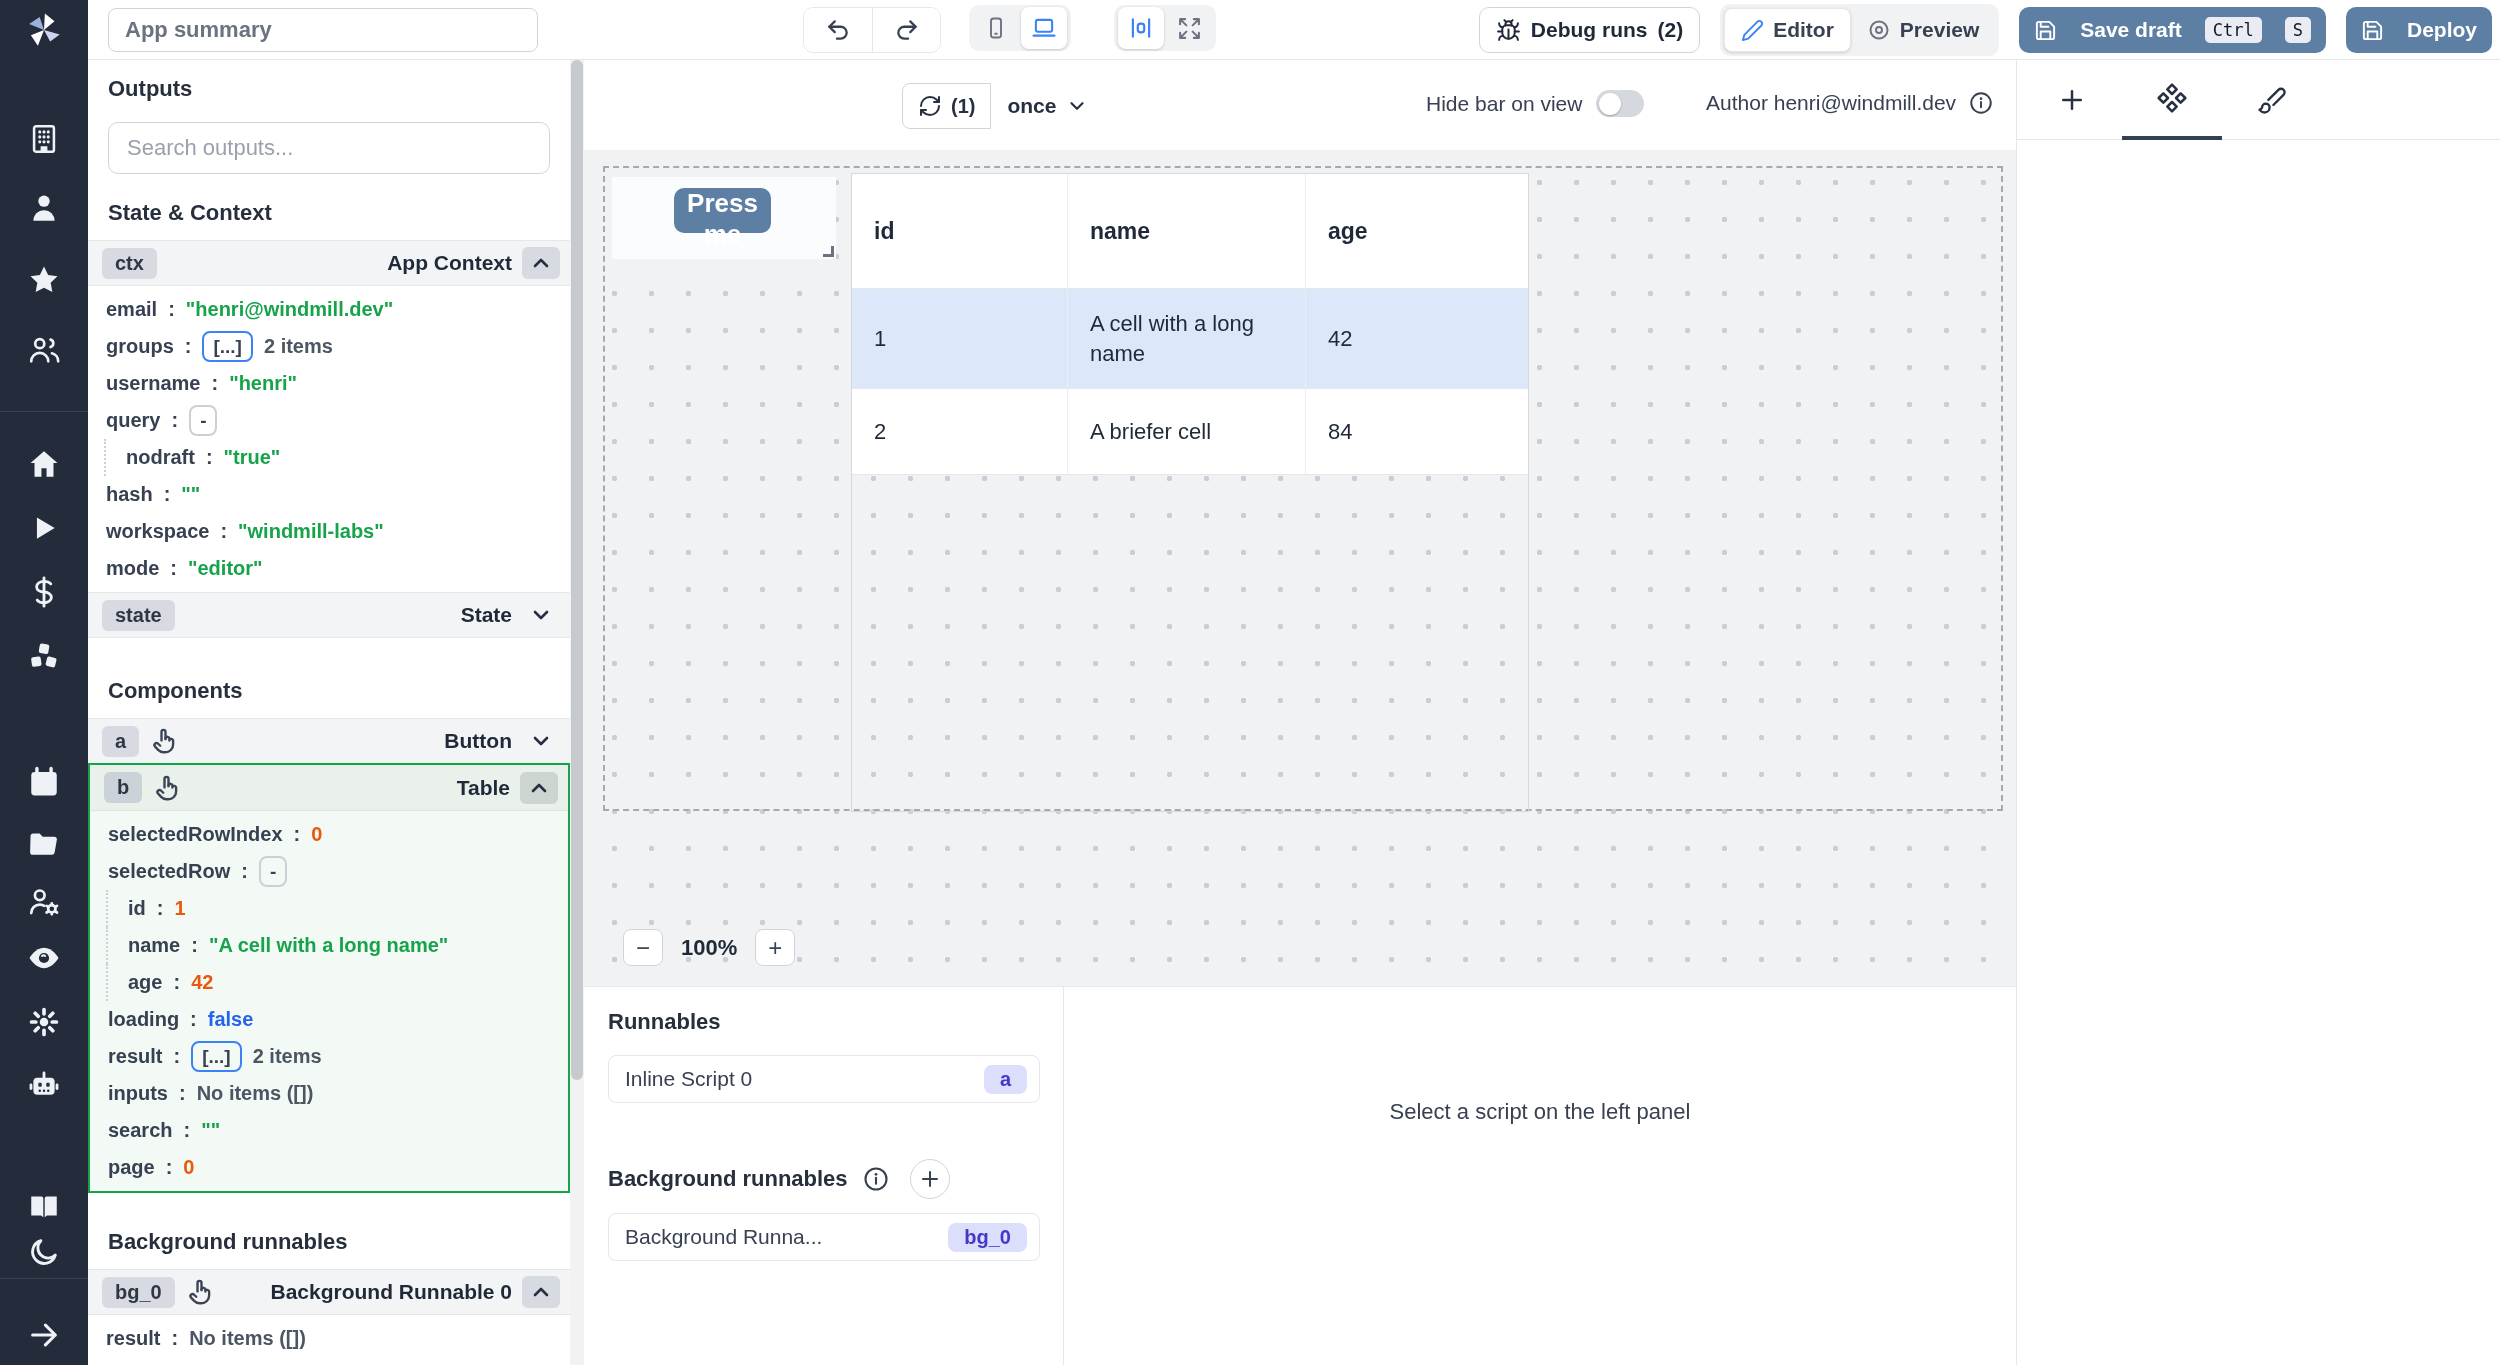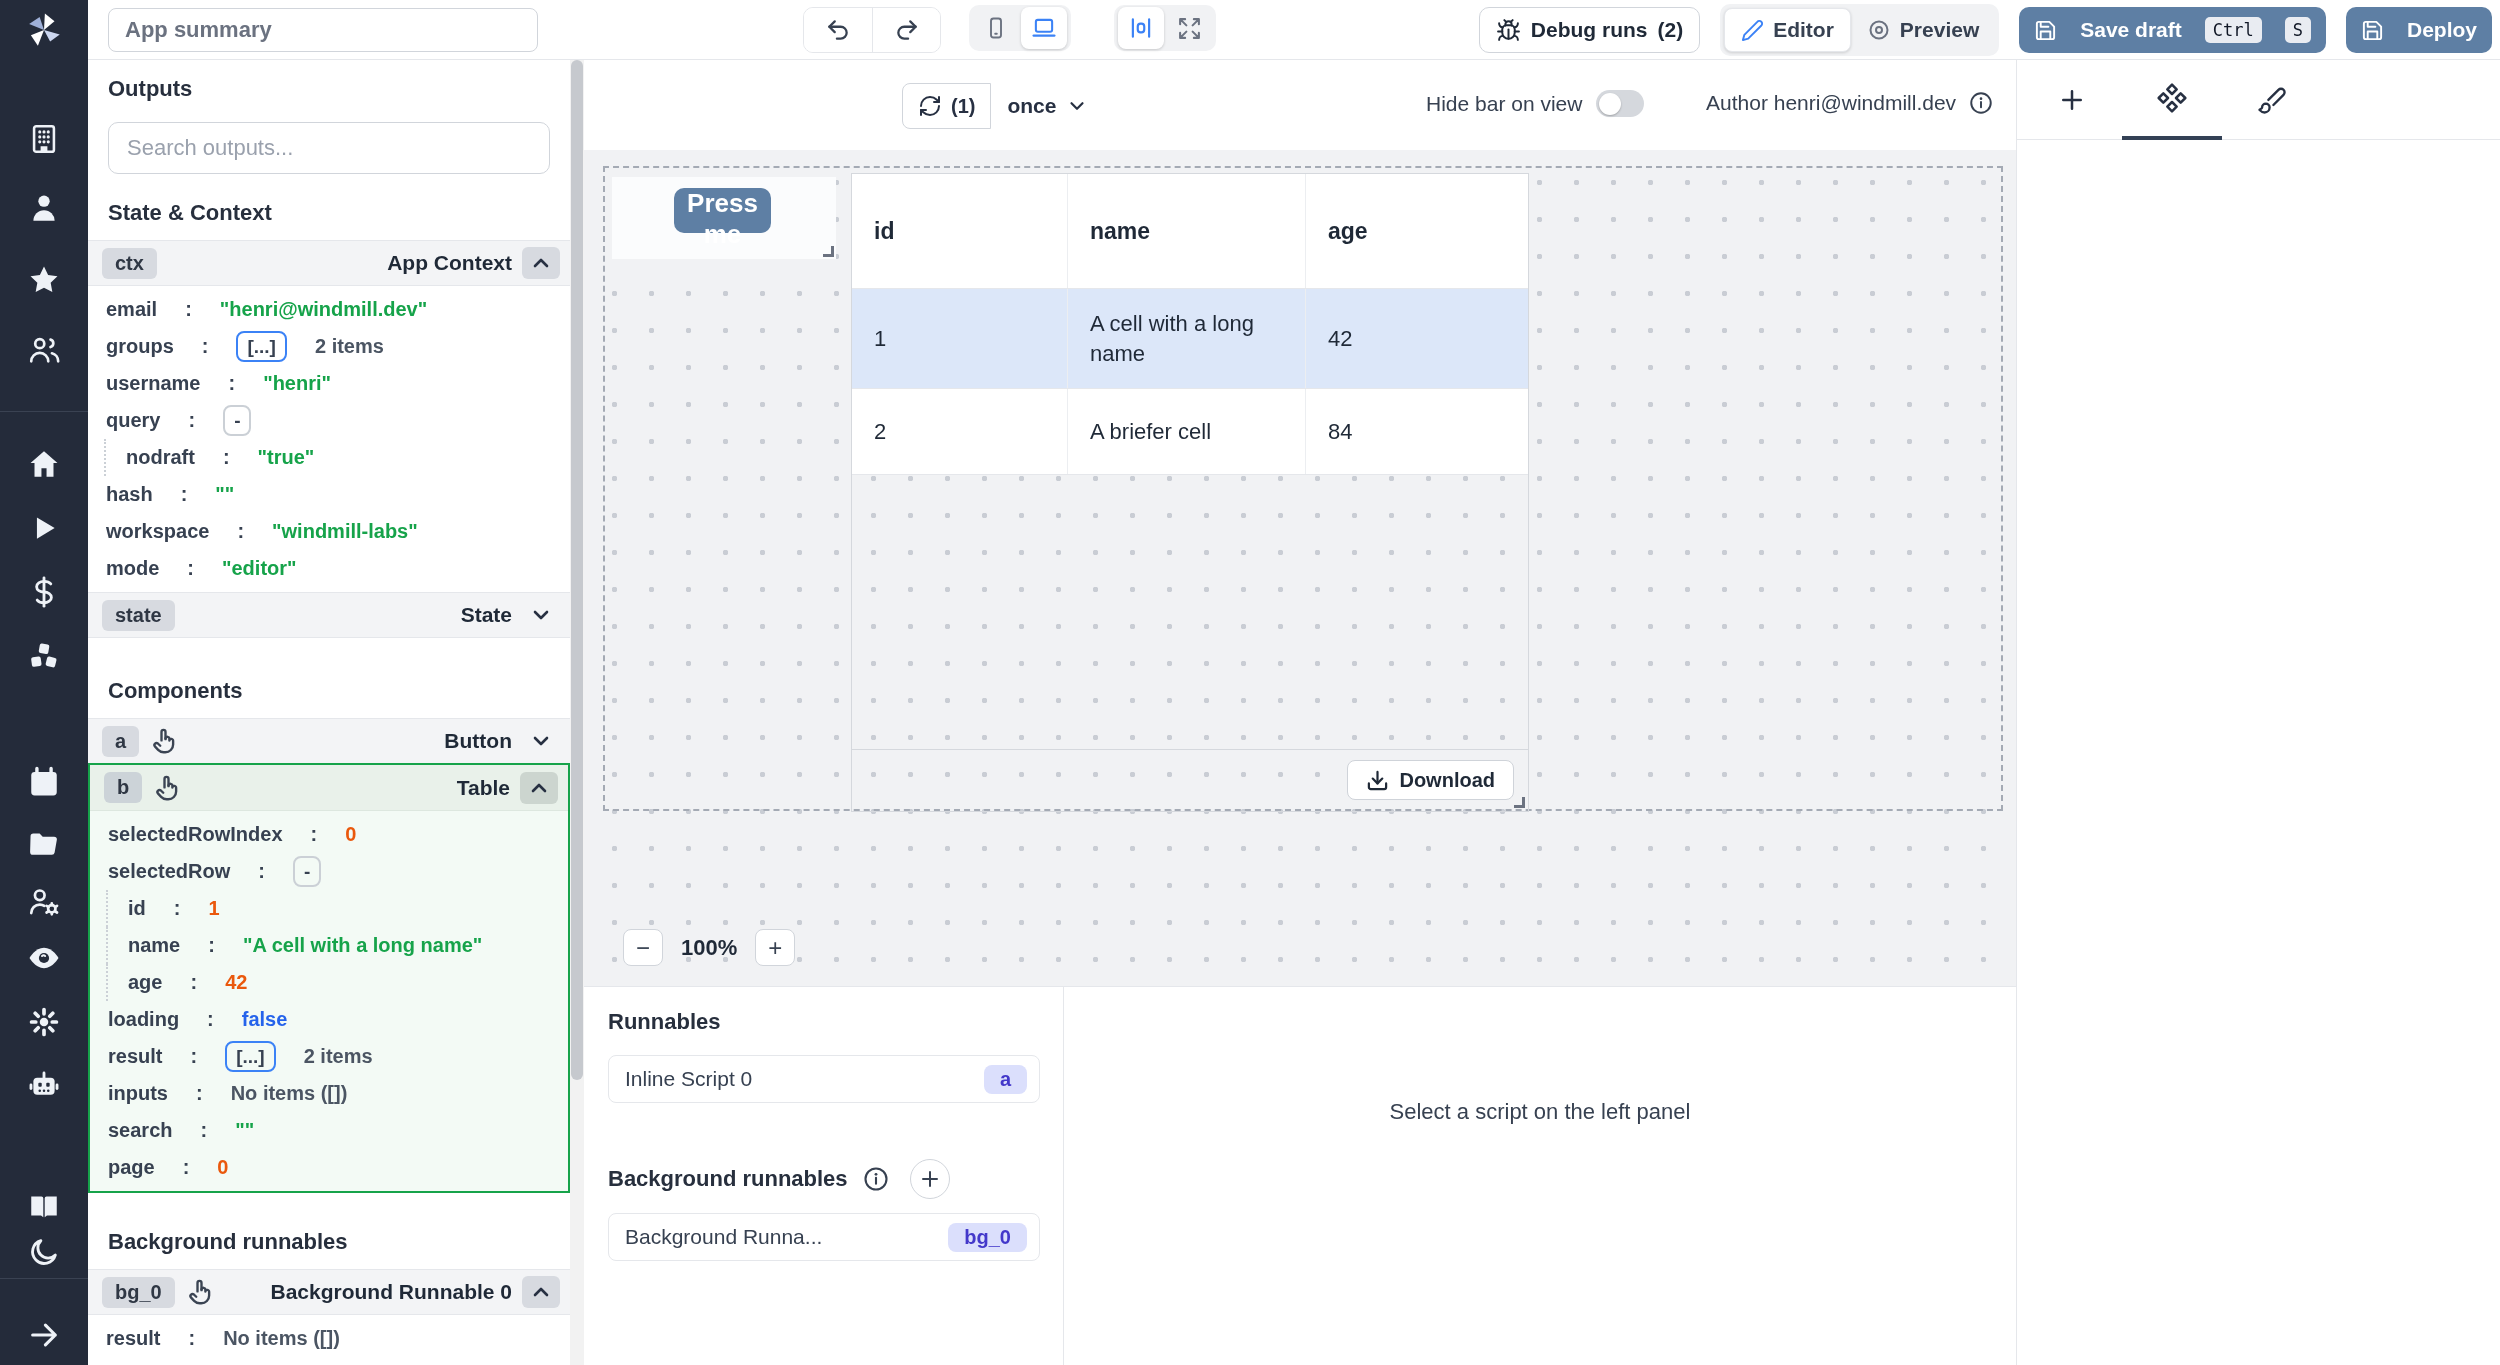--- a/index.html
+++ b/index.html
@@ -42,21 +42,21 @@
   .search-out { margin:20px 20px 0 20px; width:442px; height:52px; border:1px solid #d1d5db; border-radius:10px; padding:0 18px; font-size:22px; color:#374151; font-family:"Liberation Sans",sans-serif; }
   .search-out::placeholder { color:#9aa1ad; }
   .secbar { display:flex; align-items:center; height:46px; background:#f3f4f6; border-top:1px solid #e5e7eb; border-bottom:1px solid #e5e7eb; padding:0 10px 0 14px; gap:10px; }
   .badge { background:#d7dae0; border-radius:6px; padding:4px 13px; font-weight:700; font-size:20px; color:#2f3744; }
   .grow { flex:1; }
   .seclabel { font-weight:700; font-size:21px; color:#1f2937; }
   .chevbtn { width:38px; height:32px; border-radius:6px; display:flex; align-items:center; justify-content:center; color:#273042; }
   .chevbtn.up { background:#d7dae0; }
   .hand { width:30px; height:30px; color:#3b4453; }
   .kvrows { padding:5px 0; }
-  .kvrow { display:flex; align-items:center; gap:28px; min-height:37px; padding-left:18px; font-size:20px; font-weight:700; color:#374151; }
+  .kvrow { display:flex; align-items:center; gap:11px; min-height:37px; padding-left:18px; font-size:20px; font-weight:700; color:#374151; }
   .kvrow.nest { margin-left:16px; border-left:2px dotted #cbd0d6; padding-left:20px; }
   .val.str { color:#16a34a; }
   .val.num { color:#ea580c; }
   .val.bool { color:#2563eb; }
   .val.plain { color:#4b5563; font-weight:600; }
   .pill { border:2px solid #cbd0d6; border-radius:8px; padding:0 9px; line-height:27px; font-weight:700; color:#374151; font-size:19px; }
   .pill.arr { border-color:#3b82f6; }
   .selbox { border:2px solid #16a34a; background:#f3faf5; margin-top:-1px; }
   .selbox .secbar { background:#e9f1ea; border-top:none; border-bottom:1px solid #dde7df; }
   .selbox .chevbtn.up { background:#ccd5cf; }
@@ -599,31 +599,20 @@
                 <div class="tcell">A cell with a long name</div>
                 <div class="tcell">42</div>
               </div>
               <div class="trow">
                 <div class="tcell">2</div>
                 <div class="tcell">A briefer cell</div>
                 <div class="tcell">84</div>
               </div>
             </div>
           <div class="tbody-empty"></div>
-          <div class="tfoot">
-            <button class="download-btn">
-              <svg width="23" height="23" viewBox="0 0 24 24" fill="none" stroke="#1f2937" stroke-width="2.3" stroke-linecap="round" stroke-linejoin="round">
-                  <path d="M21 15v4a2 2 0 0 1-2 2H5a2 2 0 0 1-2-2v-4"></path>
-                  <path d="m7 10 5 5 5-5"></path>
-                  <path d="M12 15V3"></path>
-                </svg>
-              <span>Download</span>
-            </button>
-            <div class="tbl-handle"></div>
-          </div>
         </div>
       </div>
 
       <div class="zoomctl">
         <button class="zbtn">−</button>
         <span class="zlevel">100%</span>
         <button class="zbtn">+</button>
       </div>
     </div>
 

